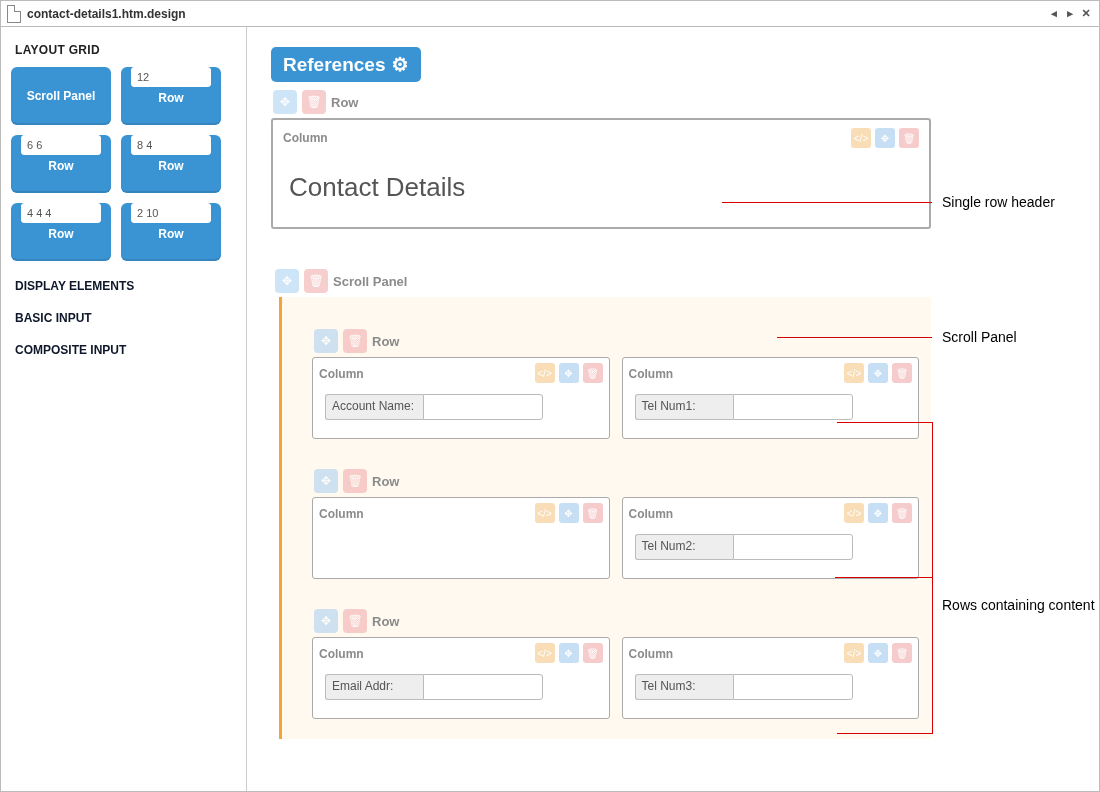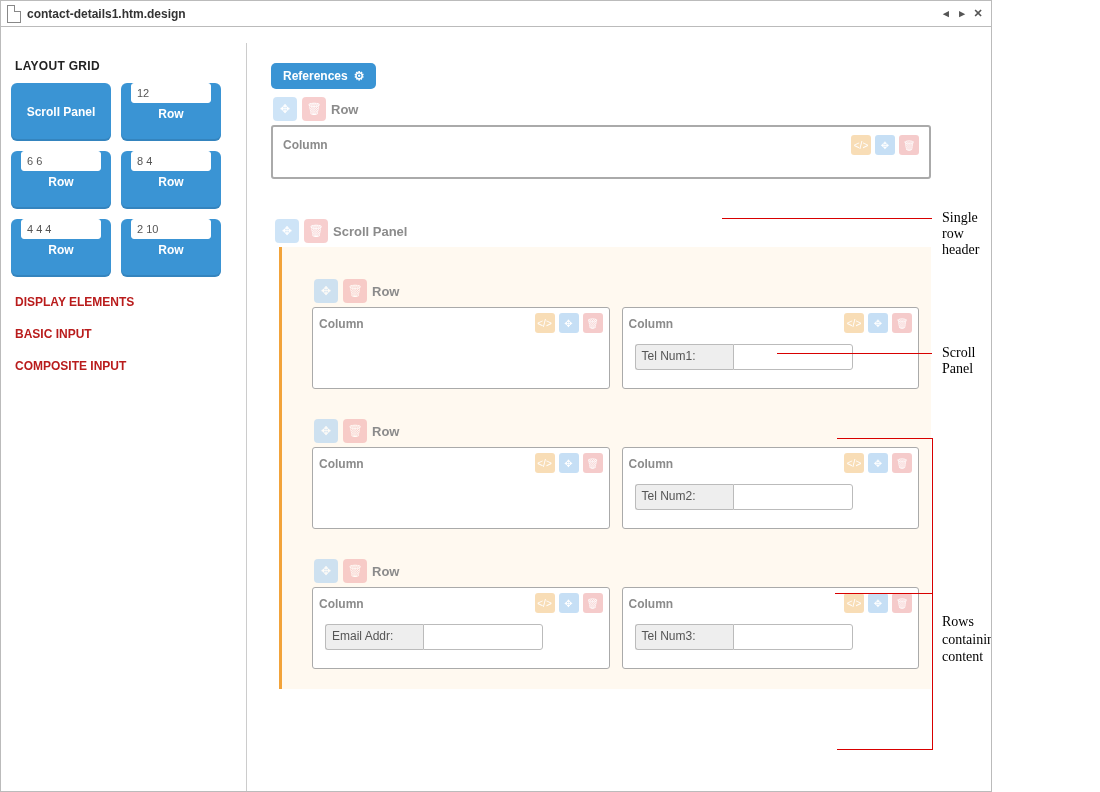--- a/index.html
+++ b/index.html
@@ -1,37 +1,37 @@
 <!DOCTYPE html>
 <html><head>
 <meta charset="utf-8">
 <style>
   * { box-sizing: border-box; font-family: "Segoe UI", Arial, sans-serif; }
   body { margin:0; background:#fff; color:#333; }
-  .window { width:992px; height:792px; border:1px solid #bbb; display:flex; flex-direction:column;gap:16px; }
+  .window { width:1100px; height:792px; border:1px solid #bbb; display:flex; flex-direction:column; }
   .titlebar { height:26px; border-bottom:1px solid #bbb; display:flex; align-items:center; font-size:12px; font-weight:600; padding:0 6px; background:#fff; }
   .titlebar .doc-icon { width:14px; height:18px; border:1px solid #888; margin-right:6px; position:relative; background:#fff; }
   .titlebar .doc-icon:after{ content:""; position:absolute; top:-1px; right:-1px; width:6px; height:6px; border-left:1px solid #888; border-bottom:1px solid #888; background:#fff;}
   .titlebar .sp { flex:1; }
   .titlebar .winbtn { font-size:11px; color:#555; margin-left:2px; cursor:pointer; width:14px; text-align:center; }
 
   .body { flex:1; display:flex; overflow:hidden; }
   .sidebar { width:246px; border-right:1px solid #ccc; padding:10px 10px 0 10px; overflow:auto; }
   .sb-section-title { font-size:12px; font-weight:700; color:#222; margin:6px 0 10px 4px; letter-spacing:.3px; }
   .palette { display:flex; flex-wrap:wrap; gap:10px; }
   .pal-btn { width:100px; height:58px; background:#3a94d4; color:#fff; font-size:12px; font-weight:600; border-radius:6px; display:flex; flex-direction:column; align-items:center; justify-content:flex-start; box-shadow: inset 0 -2px 0 rgba(0,0,0,.1); cursor:pointer; }
   .pal-btn input { width:80px; height:20px; border-radius:3px; border:1px solid #fff; background:#fff; color:#555; font-size:11px; padding:0 5px; margin-bottom:4px;}
   .pal-btn .lab { font-size:12px; font-weight:600;}
   .pal-btn.single { justify-content:center; }
-  .sb-accordion { font-size:12px; font-weight:700; color:#b91c1c; margin:18px 0 0 4px; cursor:pointer;}
+  .sb-accordion { font-size:12px; font-weight:700; color:#0f172a; margin:18px 0 0 4px; cursor:pointer;}
 
   .canvas-wrap { flex:1; position:relative; overflow:auto; background:#fff;}
   .canvas { width:660px; margin:20px 0 0 24px; position:relative; }
 
-  .ref-badge { display:inline-flex; align-items:center; background:#3a94d4; color:#fff; font-weight:700; font-size:12px; padding:6px 12px; border-radius:5px; }
+  .ref-badge { display:inline-flex; align-items:center; background:#3a94d4; color:#fff; font-weight:700; font-size:19px; padding:6px 12px; border-radius:5px; }
   .gear { margin-left:6px; }
 
   .ctrlbar { display:flex; align-items:center; gap:5px; margin:8px 0 4px 2px; }
   .mini-btn { width:24px; height:24px; border-radius:4px; display:flex; align-items:center; justify-content:center; font-size:12px; color:#fff; }
   .move-btn { background:#9fcaf0; }
   .del-btn  { background:#f09f9f; }
   .mini-btn.faded { opacity:.5; }
   .ctrl-label { color:#8b8b8b; font-weight:600; font-size:13px; }
 
   .row-box { border:2px solid #aaa; border-radius:3px; padding:8px 10px 24px 10px; background:#fff; }
@@ -46,21 +46,21 @@
 
   .inner-cols { display:flex; gap:12px; }
   .col-box { flex:1; border:1px solid #aaa; border-radius:3px; background:#fff; padding:6px 6px 18px 6px; position:relative;}
   .col-title { color:#8b8b8b; font-size:12px; font-weight:600; }
   .col-tools { position:absolute; top:5px; right:6px; display:flex; gap:4px;}
   .field { display:flex; margin:12px 0 0 6px; }
   .field-label { font-size:12px; color:#555; background:#eee; border:1px solid #bbb; padding:4px 6px; min-width:98px; border-right:none; border-radius:3px 0 0 3px;}
   .field-input { border:1px solid #bbb; height:26px; width:120px; border-radius:0 3px 3px 0;}
 
   
-  .anno { position:absolute; font-size:14px; color:#000;font-family:Liberation Serif, serif; }
+  .anno { position:absolute; font-size:14px; color:#000; }
   .anno-line { position:absolute; height:1px; background:#d80000; }
 </style>
 </head>
 <body>
 
 <div class="window">
   <div class="titlebar">
     <span class="doc-icon"></span>
     <span>contact-details1.htm.design</span>
     <span class="sp"></span>
@@ -116,20 +116,21 @@
           <span class="mini-btn del-btn faded">🗑</span>
           <span class="ctrl-label">Row</span>
         </div>
         <div class="row-box">
           <span class="col-label">Column</span>
           <span class="tool-icons">
             <span class="tool-i ti-code">&lt;/&gt;</span>
             <span class="tool-i ti-move">✥</span>
             <span class="tool-i ti-del">🗑</span>
           </span>
+          <div class="header-title">Contact Details</div>
         </div>
 
         
         <div class="scroll-panel">
           <div class="ctrlbar">
             <span class="mini-btn move-btn faded">✥</span>
             <span class="mini-btn del-btn faded">🗑</span>
             <span class="ctrl-label">Scroll Panel</span>
           </div>
           <div class="scroll-body">
@@ -140,20 +141,24 @@
               <span class="ctrl-label">Row</span>
             </div>
             <div class="inner-cols">
               <div class="col-box">
                 <span class="col-title">Column</span>
                 <span class="col-tools">
                     <span class="tool-i ti-code">&lt;/&gt;</span>
                     <span class="tool-i ti-move">✥</span>
                     <span class="tool-i ti-del">🗑</span>
                   </span>
+                <div class="field">
+                    <span class="field-label">Account Name:</span>
+                    <input class="field-input" style="">
+                  </div>
               </div>
               <div class="col-box">
                 <span class="col-title">Column</span>
                 <span class="col-tools">
                     <span class="tool-i ti-code">&lt;/&gt;</span>
                     <span class="tool-i ti-move">✥</span>
                     <span class="tool-i ti-del">🗑</span>
                   </span>
                 <div class="field">
                     <span class="field-label">Tel Num1:</span>

